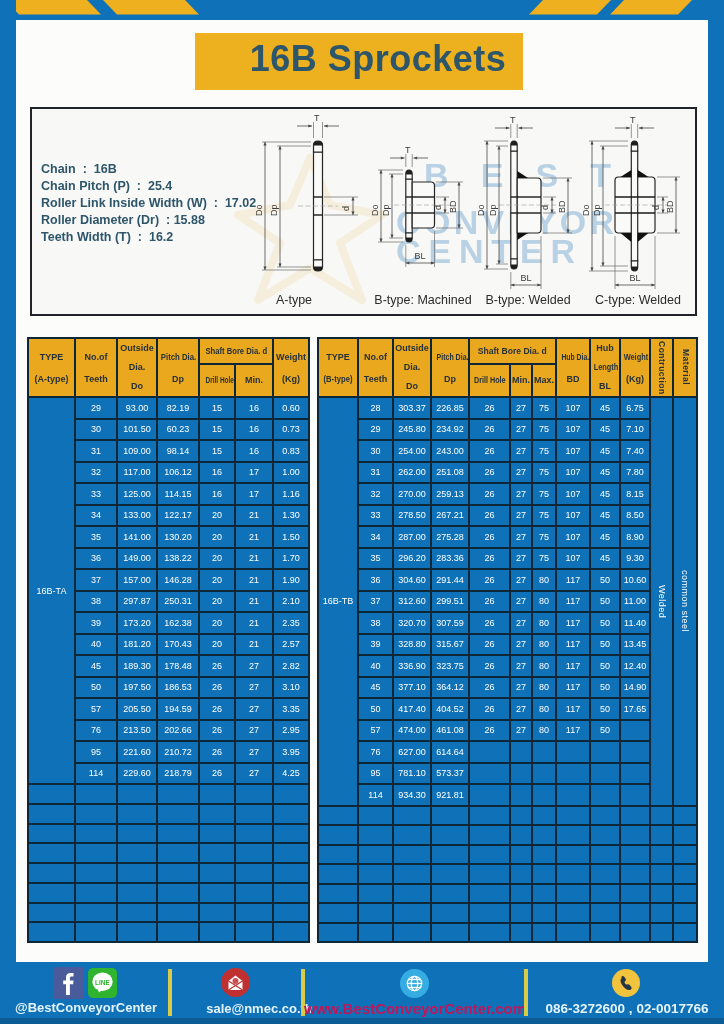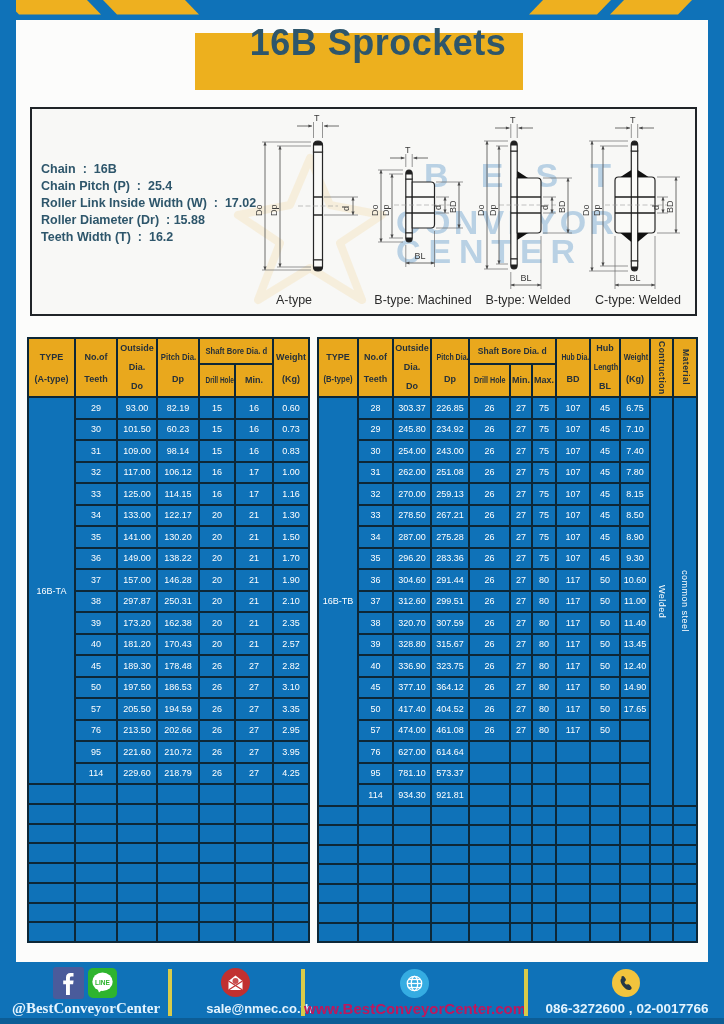--- a/index.html
+++ b/index.html
@@ -31,21 +31,21 @@
 
 <polygon points="624,0 692,0 678,14.5 610,14.5" fill="#eeb01f"></polygon>
 </svg>
 
 <div class="abs" style="left:0;top:0;width:16px;height:1024px;background:#0f72b8"></div>
 
 <div class="abs" style="left:708px;top:0;width:16px;height:1024px;background:#0f72b8"></div>
 
 <div class="abs" style="left:195px;top:33px;width:328px;height:57px;background:#edb01e;"></div>
 
-<div class="abs" style="left:195px;top:22px;width:366px;text-align:center;font-size:36px;font-weight:bold;color:#2e566b;letter-spacing:0.5px;">16B Sprockets</div>
+<div class="abs" style="left:195px;top:38px;width:366px;text-align:center;font-size:36px;font-weight:bold;color:#2e566b;letter-spacing:0.5px;">16B Sprockets</div>
 
 <div class="abs" style="left:30px;top:107px;width:667px;height:209px;background:#f8f8f6;border:2px solid #202428;box-sizing:border-box;"></div>
 
 <div class="abs" style="left:41px;top:161px;font-size:12.5px;font-weight:bold;color:#2e566b;line-height:17px;white-space:pre;">Chain  :  16B
 Chain Pitch (P)  :  25.4
 Roller Link Inside Width (W)  :  17.02
 Roller Diameter (Dr)  : 15.88
 Teeth Width (T)  :  16.2</div>
 <svg class="abs" style="left:32px;top:109px" width="663" height="203" viewBox="32 109 663 203">
 <defs>
@@ -877,21 +877,21 @@
 <div class="abs" style="left:53px;top:967px;width:31px;height:32px;background:#4a5b9b;border-radius:3px;"><svg width="31" height="32" viewBox="0 0 31 32">
       <path d="M20.5 6 h-3.2 c-2.6 0-4.3 1.7-4.3 4.4 v3.1 h-2.8 v3.7 h2.8 V28 h3.9 V17.2 h3.2 l0.5-3.7 h-3.7 v-2.5 c0-1.1 0.5-1.6 1.6-1.6 h2 z" fill="#fff"></path>
     </svg></div>
 
 <div class="abs" style="left:88px;top:968px;width:29px;height:30px;background:#2eb42e;border-radius:5px;"><svg width="29" height="30" viewBox="0 0 29 30">
       <ellipse cx="14.5" cy="13.8" rx="10.2" ry="9.2" fill="#fff"></ellipse>
       <path d="M10 22 l6 -1.5 l-5 4 z" fill="#fff"></path>
       <text x="14.5" y="17" text-anchor="middle" font-size="6.5" font-weight="bold" fill="#2eb42e" font-family="Liberation Sans,sans-serif">LINE</text>
     </svg></div>
 
-<div class="abs" style="left:0px;top:1000px;width:172px;text-align:center;font-size:15px;font-weight:bold;color:#e4f4fe;font-family:Liberation Serif, serif;">@BestConveyorCenter</div>
+<div class="abs" style="left:0px;top:1000px;width:172px;text-align:center;font-size:13px;font-weight:bold;color:#e4f4fe;">@BestConveyorCenter</div>
 
 <div class="abs" style="left:168px;top:969px;width:4px;height:47px;background:#d8cb4a"></div>
 
 <div class="abs" style="left:221px;top:968px;width:29px;height:29px;background:#c13030;border-radius:50%;"><svg width="29" height="29" viewBox="0 0 29 29">
       <path d="M7.5 13 L14.5 7.5 L21.5 13 V22 H7.5 Z" fill="#fff"></path>
       <circle cx="14.5" cy="13" r="3" fill="#c13030" opacity="0.85"></circle>
       <path d="M7.5 13 L21.5 22 M21.5 13 L7.5 22" stroke="#c13030" stroke-width="1.2"></path>
     </svg></div>
 
 <div class="abs" style="left:172px;top:1001px;width:127px;text-align:center;font-size:13px;font-weight:bold;color:#e4f4fe;margin-left:24px;">sale@nmec.co.th</div>

